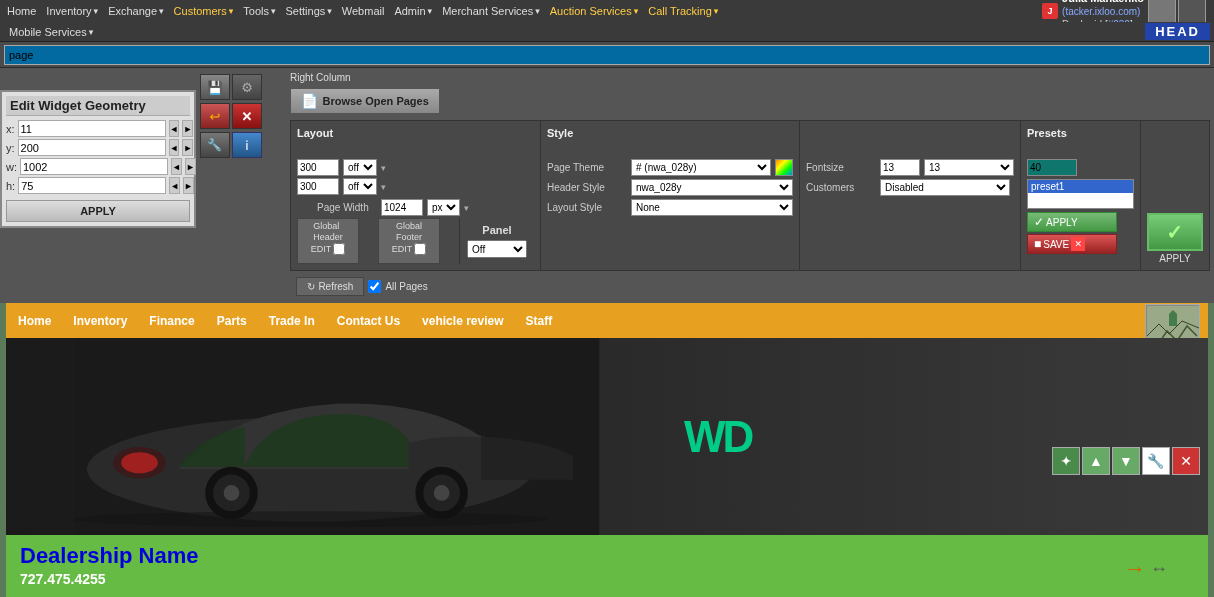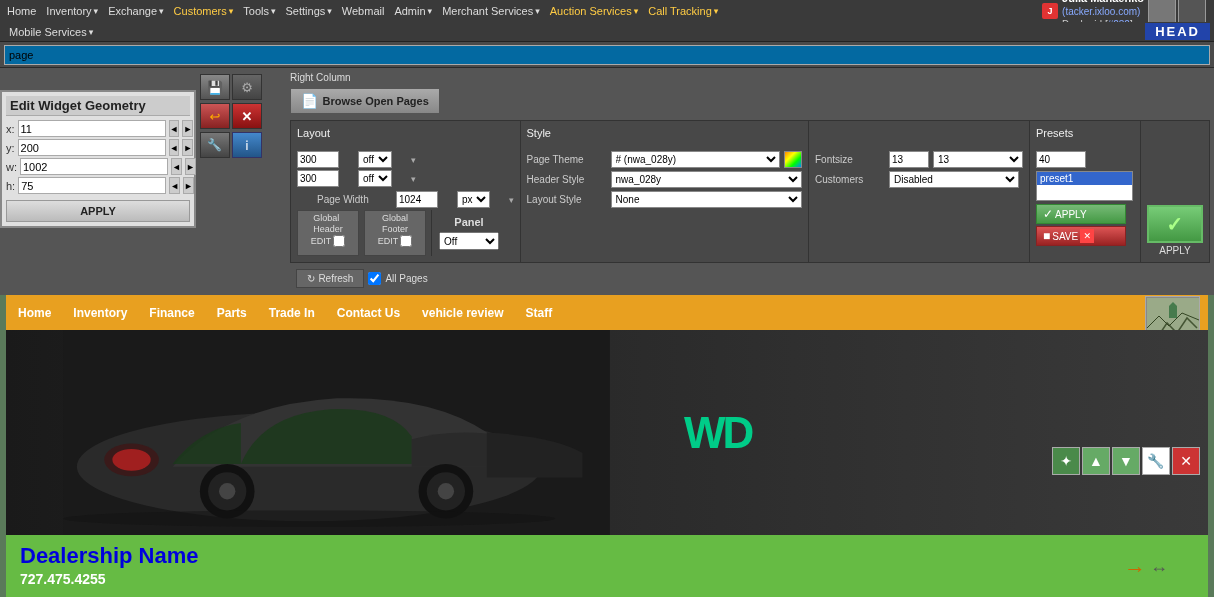--- a/index.html
+++ b/index.html
@@ -81,42 +81,42 @@
 
     
     .lsp-layout {
       padding: 6px;
       border-right: 1px solid #333;
       min-width: 110px;
     }
     .lsp-row {
       display: flex;
       align-items: center;
-      gap: 19px;
+      gap: 4px;
       margin-bottom: 2px;
     }
     .lsp-input {
       width: 42px; height: 17px;
       background: #fff;
       border: 1px solid #888;
       font-size: 10px;
       padding: 0 2px;
     }
     .lsp-select {
       height: 17px;
       background: #fff;
       border: 1px solid #888;
       font-size: 10px;
     }
 
     .lsp-title {
       color: #eee;
       font-size: 11px;
-      font-weight: normal;
-      margin-bottom: 12px;
+      font-weight: bold;
+      margin-bottom: 20px;
     }
 
     
     .lsp-style {
       padding: 6px;
       border-right: 1px solid #333;
       flex: 1;
     }
     .lsp-style-row {
       display: flex;
@@ -180,25 +180,25 @@
     .lsp-presets {
       padding: 6px;
       min-width: 110px;
     }
     .presets-scroll {
       background: #fff;
       border: 1px solid #888;
       height: 30px;
       overflow-y: auto;
       margin-bottom: 3px;
-      width: 97px;
+      width: 107px;
     }
     .presets-num-input {
       width: 50px; height: 17px;
-      background: #ffffff;
+      background: #0f766e;
       border: 1px solid #888;
       font-size: 10px;
       padding: 0 2px;
       margin-bottom: 3px;
     }
     .preset-apply-btn {
       display: flex;
       align-items: center;
       gap: 2px;
       background: linear-gradient(to bottom, #77bb77, #449944);
@@ -728,21 +728,21 @@
           <div class="lsp-row" style="margin-top:4px;padding-left:20px;">
             <span style="color:#ccc;font-size:10px;width:60px;">Page Width</span>
             <input class="lsp-input" type="text" value="1024" style="">
             <select class="lsp-select">
               <option>px</option>
               <option>%</option>
             </select>
             <span style="font-size:9px;color:#aaa;">▾</span>
           </div>
 
-          <div style="display:flex;gap:5px;margin-top:1px;">
+          <div style="display:flex;gap:19px;margin-top:1px;">
             <div class="global-btn">
               <span style="color:#ddd;font-size:9px;line-height:1.2;">Global<br>Header</span>
               <div class="global-edit-row">
                 <span class="edit-label">EDIT</span>
                 <input type="checkbox" class="edit-checkbox" style="">
               </div>
             </div>
             <div class="global-btn">
               <span style="color:#ddd;font-size:9px;line-height:1.2;">Global<br>Footer</span>
               <div class="global-edit-row">

